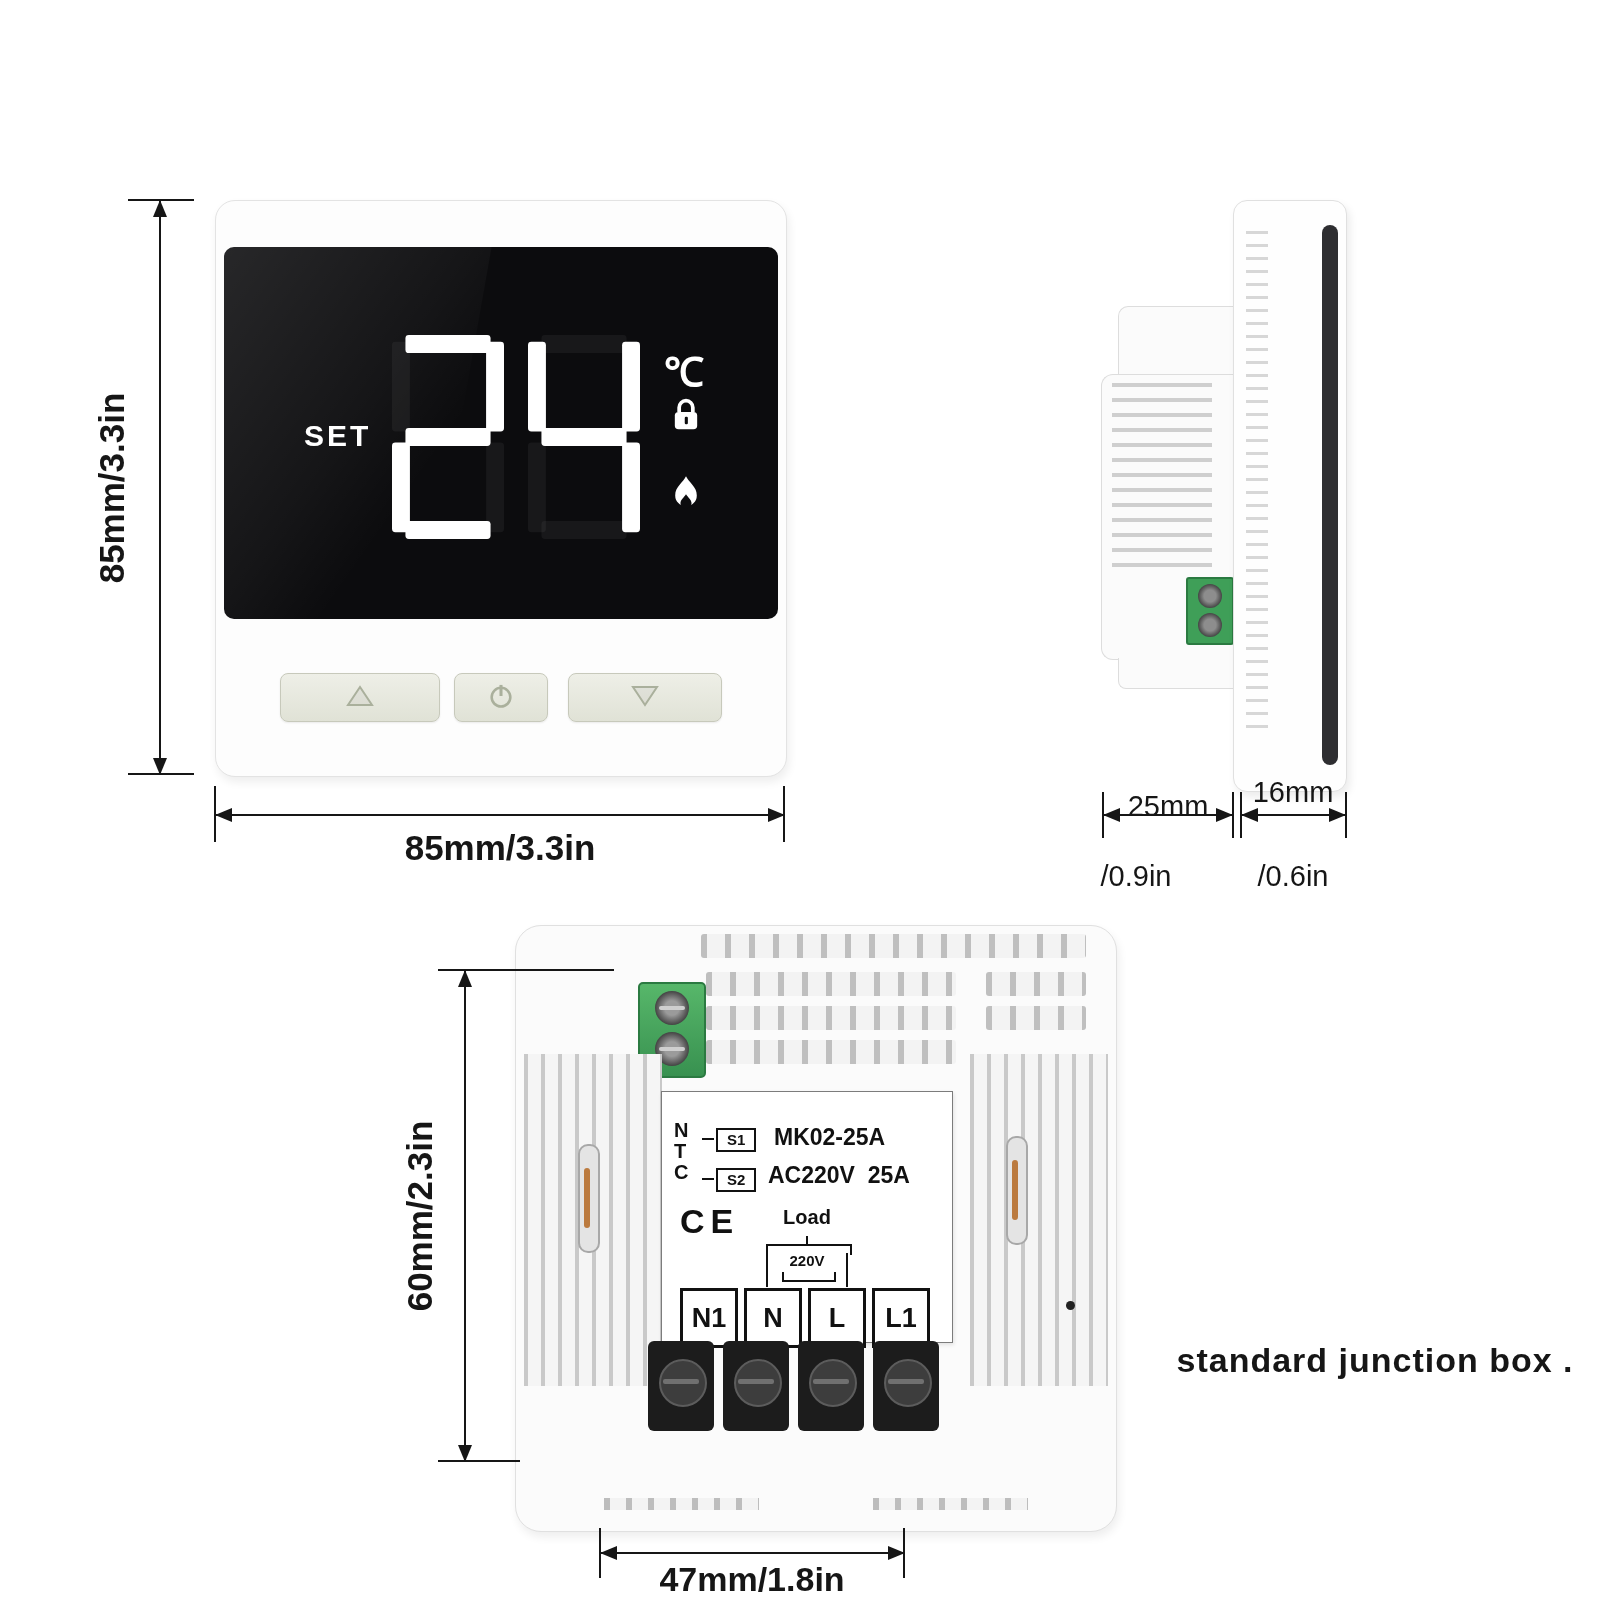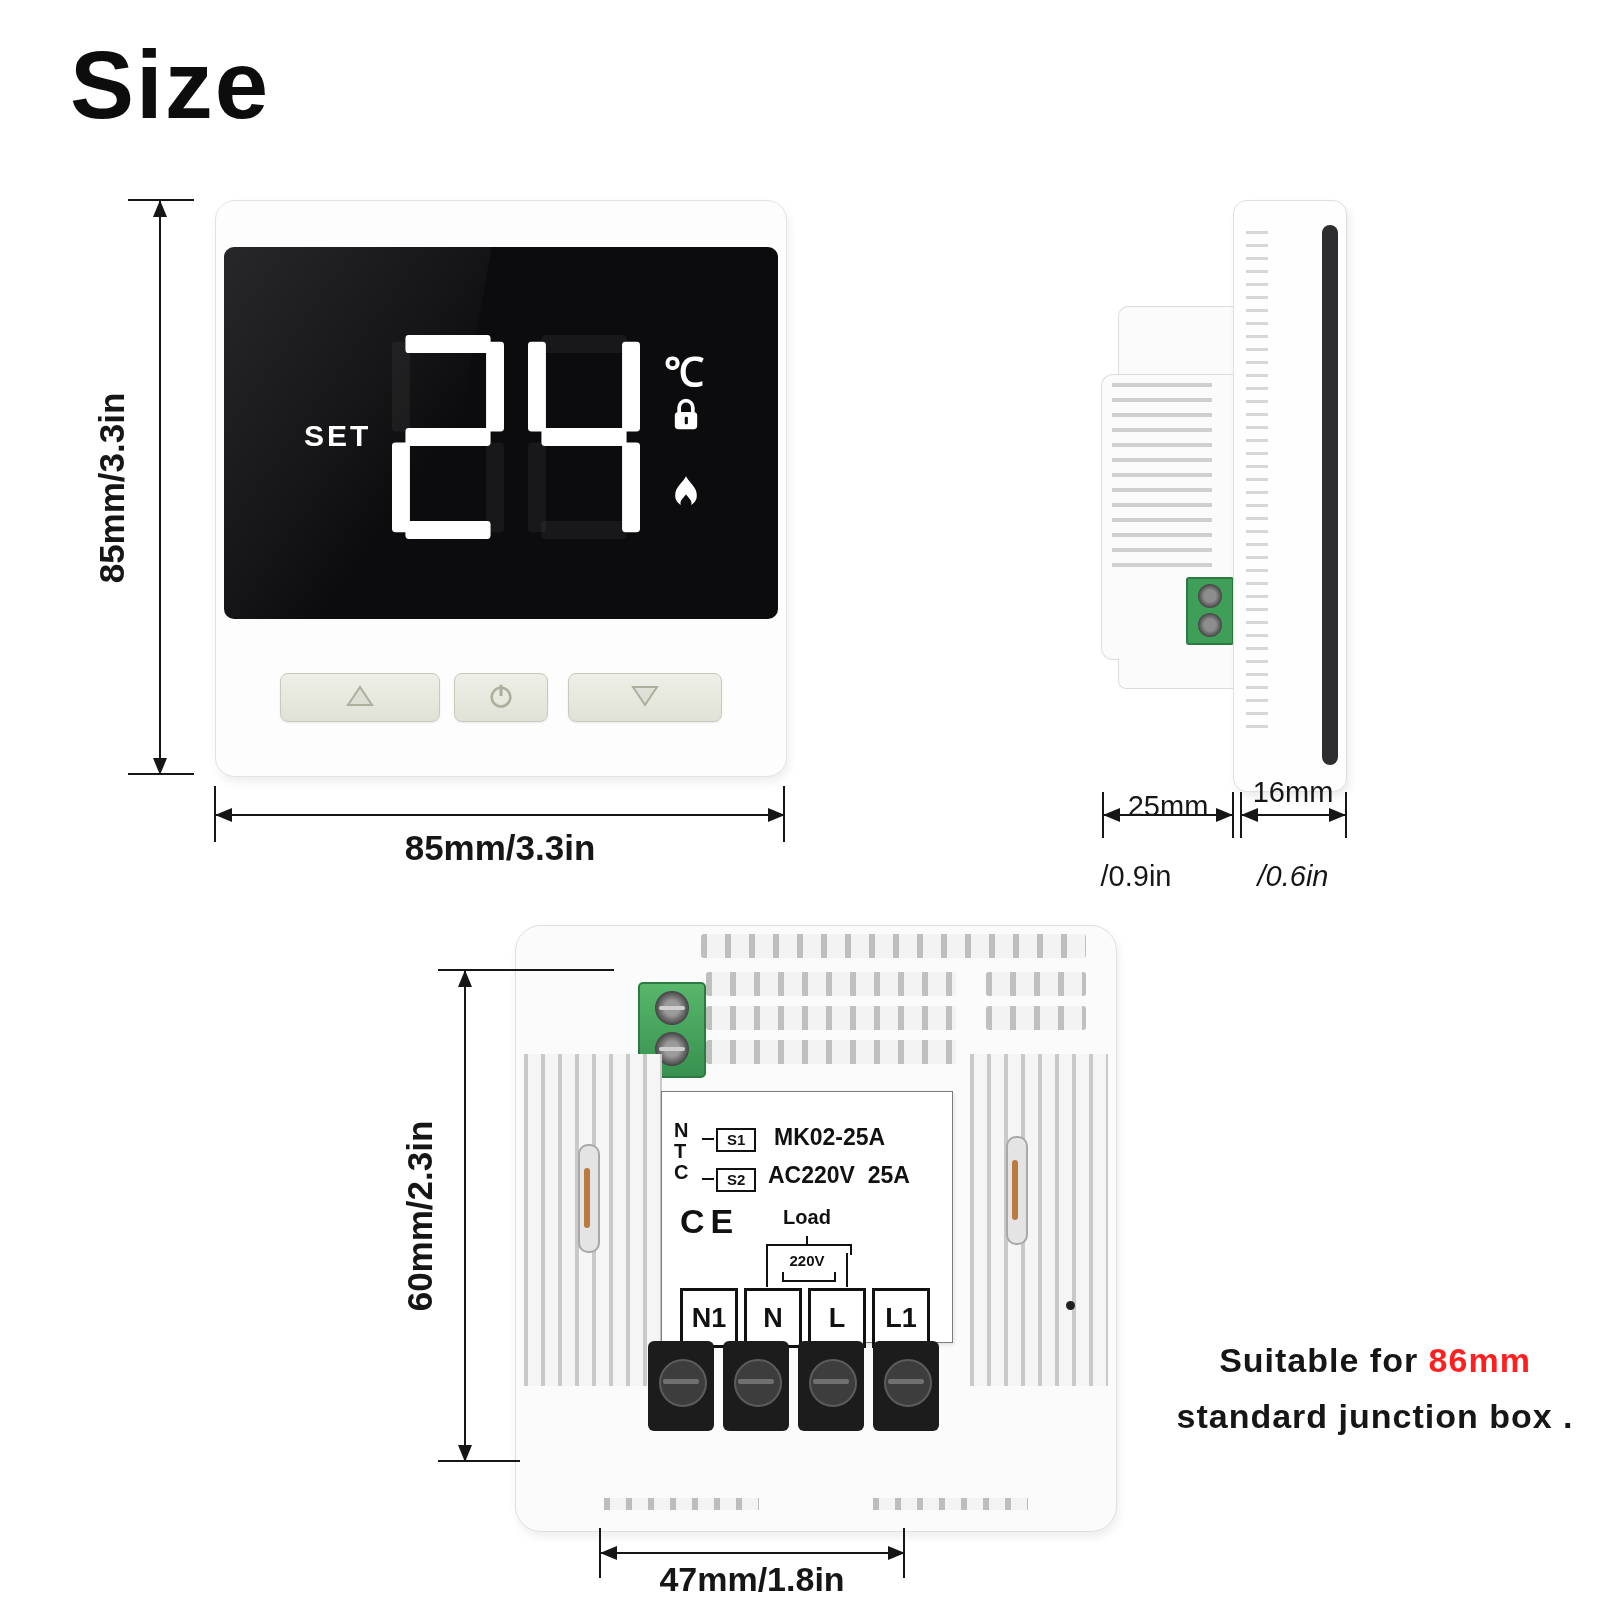--- a/index.html
+++ b/index.html
@@ -110,21 +110,20 @@
   .ctr{transform:translateX(-50%);}
 
   
   .note{position:absolute;left:1150px;top:1332px;width:450px;text-align:center;font-size:34px;font-weight:bold;color:#161616;line-height:56px;letter-spacing:1px;}
 </style>
 </head>
 <body>
 
 <div class="canvas">
 
-  <div class="title">Size</div>
 
   <div class="front-panel">
     <div class="screen">
       <div class="glare"></div>
       <span class="set-label">SET</span>
       <div class="digits">
           <svg viewBox="0 0 100 182" class="seg-digit">
             <rect x="12" y="0" width="76" height="16" rx="3" fill="#ffffff"></rect>
             <rect x="84" y="6" width="16" height="80" rx="3" fill="#ffffff"></rect>
             <rect x="84" y="96" width="16" height="80" rx="3" fill="rgba(255,255,255,0.05)"></rect>
@@ -210,21 +209,21 @@
 
   <div class="tick" style="left:1102px;top:792px;width:2px;height:46px;"></div>
   <div class="tick" style="left:1232px;top:792px;width:2px;height:46px;"></div>
   <div class="tick" style="left:1240px;top:792px;width:2px;height:46px;"></div>
   <div class="tick" style="left:1345px;top:792px;width:2px;height:46px;"></div>
   <div class="dimh" style="left:1103px;top:814px;width:130px;"></div>
   <div class="dimh" style="left:1241px;top:814px;width:105px;"></div>
   <div class="dim-label-sm" style="left:1168px;top:790px;">25mm</div>
   <div class="dim-label-sm" style="left:1136px;top:860px;">/0.9in</div>
   <div class="dim-label-sm" style="left:1293px;top:776px;">16mm</div>
-  <div class="dim-label-sm" style="left:1293px;top:860px;font-style:italic;">/0.6in</div>
+  <div class="dim-label-sm" style="left:1293px;top:860px;">/0.6in</div>
 
   <div class="back-body">
     <div class="slot-band" style="left:185px;top:8px;width:385px;"></div>
     <div class="slot-band" style="left:190px;top:46px;width:250px;"></div>
     <div class="slot-band" style="left:470px;top:46px;width:100px;"></div>
     <div class="slot-band" style="left:190px;top:80px;width:250px;"></div>
     <div class="slot-band" style="left:470px;top:80px;width:100px;"></div>
     <div class="slot-band" style="left:190px;top:114px;width:250px;"></div>
 
     <div class="green-conn">
@@ -298,17 +297,16 @@
   <div class="tick" style="left:438px;top:1460px;width:82px;height:2px;"></div>
   <div class="dimv" style="left:464px;top:970px;height:492px;"></div>
   <div class="dim-label rot" style="left:420px;top:1216px;">60mm/2.3in</div>
 
   <div class="tick" style="left:599px;top:1528px;width:2px;height:50px;"></div>
   <div class="tick" style="left:903px;top:1528px;width:2px;height:50px;"></div>
   <div class="dimh" style="left:600px;top:1552px;width:305px;"></div>
   <div class="dim-label ctr" style="left:752px;top:1560px;font-size:34px;">47mm/1.8in</div>
 
   <div class="note">
-    <div><span>Suitable for </span><span style="color: rgb(255, 31, 31);">86mm</span></div>
     <div>standard junction box .</div>
   </div>
 
 </div>
 
 </body></html>

